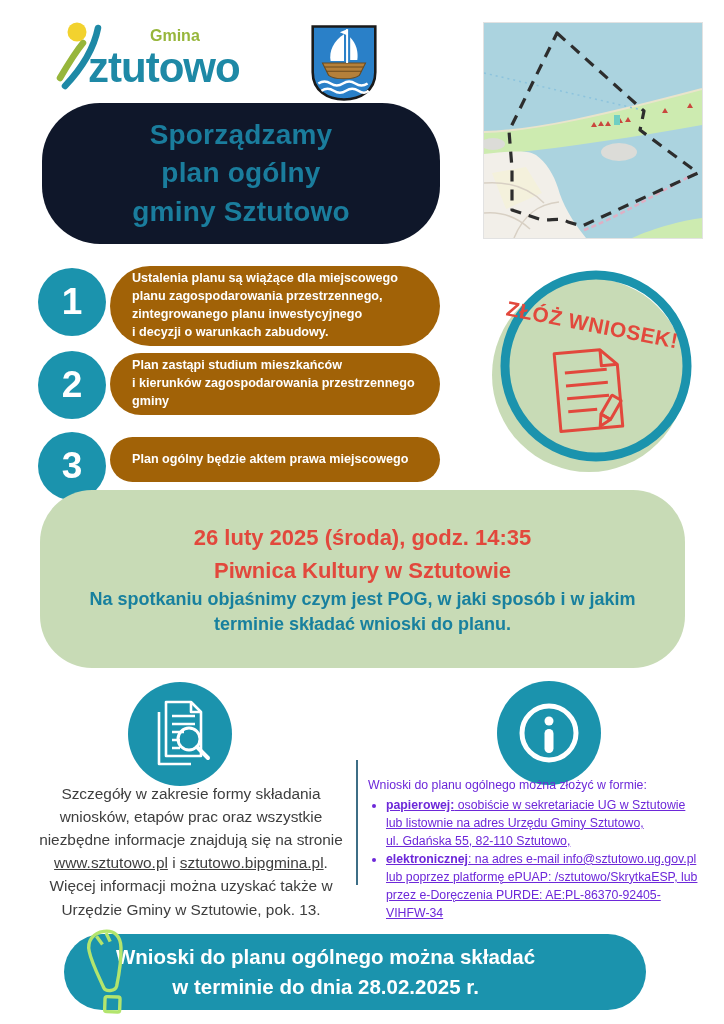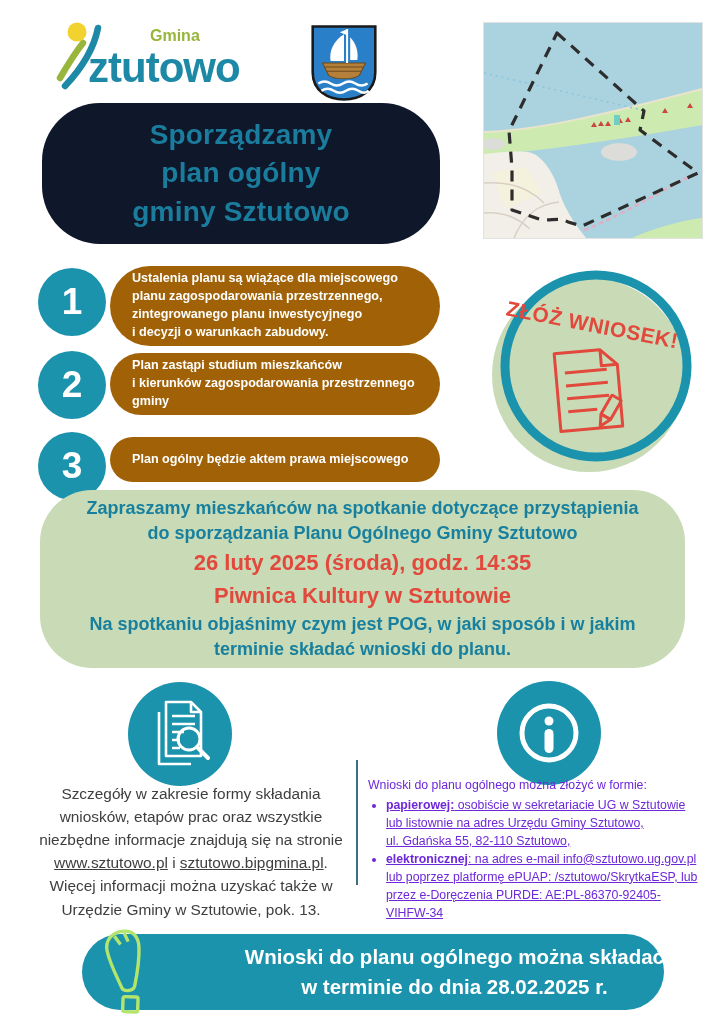--- a/index.html
+++ b/index.html
@@ -55,22 +55,22 @@
     text-align:center;
   }
   .details a{color:#3e3e3e;text-decoration:underline;margin-top:12px;}
   .divider{left:356px;top:760px;width:2px;height:125px;background:#3d6e86;}
   .submission{left:368px;top:777px;width:348px;color:#6d28d9;font-size:12.3px;line-height:1.46;}
   .submission .intro{margin:0 0 2px 0;}
   .submission ul{margin:0;padding:0 0 0 18px;}
   .submission li{white-space:pre-line;margin:0;text-decoration:underline;}
   
   .banner{
-    left:82px;top:934px;width:582px;height:76px;background:#1b93ad;border-radius:40px;
-    display:flex;align-items:center;justify-content:flex-end;
+    left:64px;top:934px;width:582px;height:76px;background:#1b93ad;border-radius:40px;
+    display:flex;align-items:center;justify-content:flex-start;
   }
   .banner .txt{
     color:#fff;font-weight:bold;font-size:20.5px;line-height:1.45;text-align:center;
     white-space:pre-line;padding-left:52px;
   }
   .excl{position:absolute;left:14px;top:-8px;width:62px;height:94px;}
 </style>
 </head>
 <body>
 
@@ -156,22 +156,20 @@
     <path d="M48,2 V18 H64"></path>
     <path d="M11,22 H53 M11,35 H53 M11,48 H53 M11,61 H40"></path>
     <g transform="translate(56,48) rotate(35)">
       <rect x="0" y="0" width="11" height="22" rx="1.5"></rect>
       <path d="M0,22 L5.5,33 L11,22 Z"></path>
     </g>
   </g>
 </svg>
 
 <div class="abs invite">
-  <span class="teal">Zapraszamy mieszkańców na spotkanie dotyczące przystąpienia
-do sporządzania Planu Ogólnego Gminy Sztutowo</span>
   <span class="red">26 luty 2025 (środa), godz. 14:35</span>
   <span class="red">Piwnica Kultury w Sztutowie</span>
   <span class="teal">Na spotkaniu objaśnimy czym jest POG, w jaki sposób i w jakim
 terminie składać wnioski do planu.</span>
 </div>
 
 <svg class="abs icon-circ doc-icon" viewBox="0 0 104 104">
   <circle cx="52" cy="52" r="52" fill="#1b93ad"></circle>
   <g stroke="#ffffff" stroke-width="2.6" fill="none" stroke-linejoin="round">
     <path d="M31,30 V82 H63"></path>

